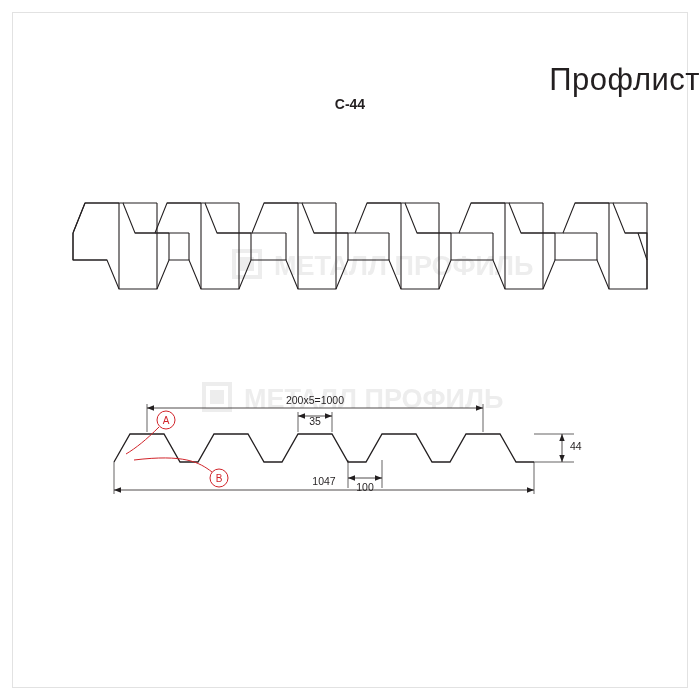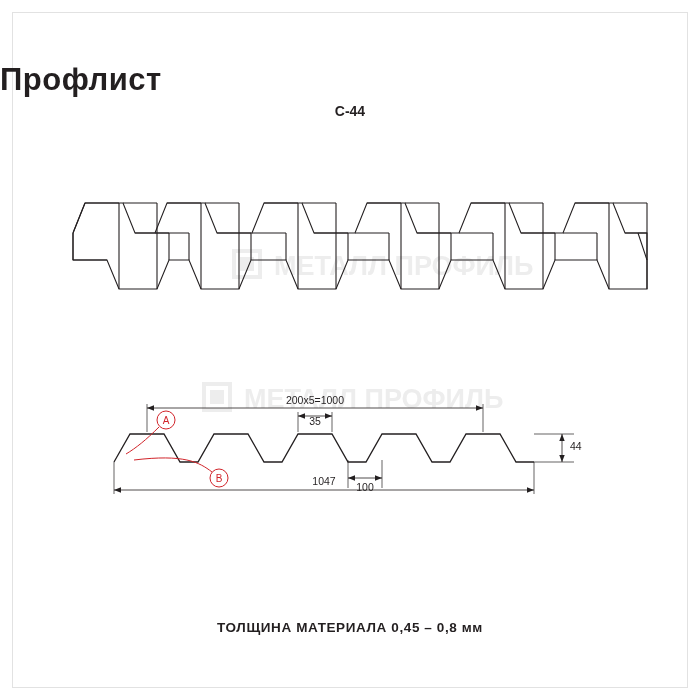--- a/index.html
+++ b/index.html
@@ -27,29 +27,29 @@
     width: 676px;
     height: 676px;
     border: 1px solid #e2e2e2;
     box-sizing: border-box;
     pointer-events: none;
   }
   .title {
     position: absolute;
     left: 0; top: 62px;
     width: 700px;
-    text-align: left;
+    text-align: right;
     font-size: 31px;
-    font-weight: bold;
+    font-weight: normal;
     letter-spacing: 0.5px;
     color: #231f20;
   }
   .subtitle {
     position: absolute;
-    left: 0; top: 103px;
+    left: 0; top: 96px;
     width: 700px;
     text-align: center;
     font-size: 14px;
     font-weight: bold;
     color: #231f20;
   }
   .footer-note {
     position: absolute;
     left: 0; top: 620px;
     width: 700px;
@@ -266,15 +266,14 @@
       <text class="callout-txt" x="62" y="34" text-anchor="middle">A</text>
 
       <g stroke="#d1242a" stroke-width="1" fill="none">
         <circle cx="115" cy="88" r="9"></circle>
         <path d="M108 82 C 95 72, 80 64, 30 70"></path>
       </g>
       <text class="callout-txt" x="115" y="92" text-anchor="middle">B</text>
     </svg>
   </div>
 
-  <div class="footer-note">ТОЛЩИНА МАТЕРИАЛА 0,45 – 0,8 мм</div>
 
 </div>
 
 </body></html>

